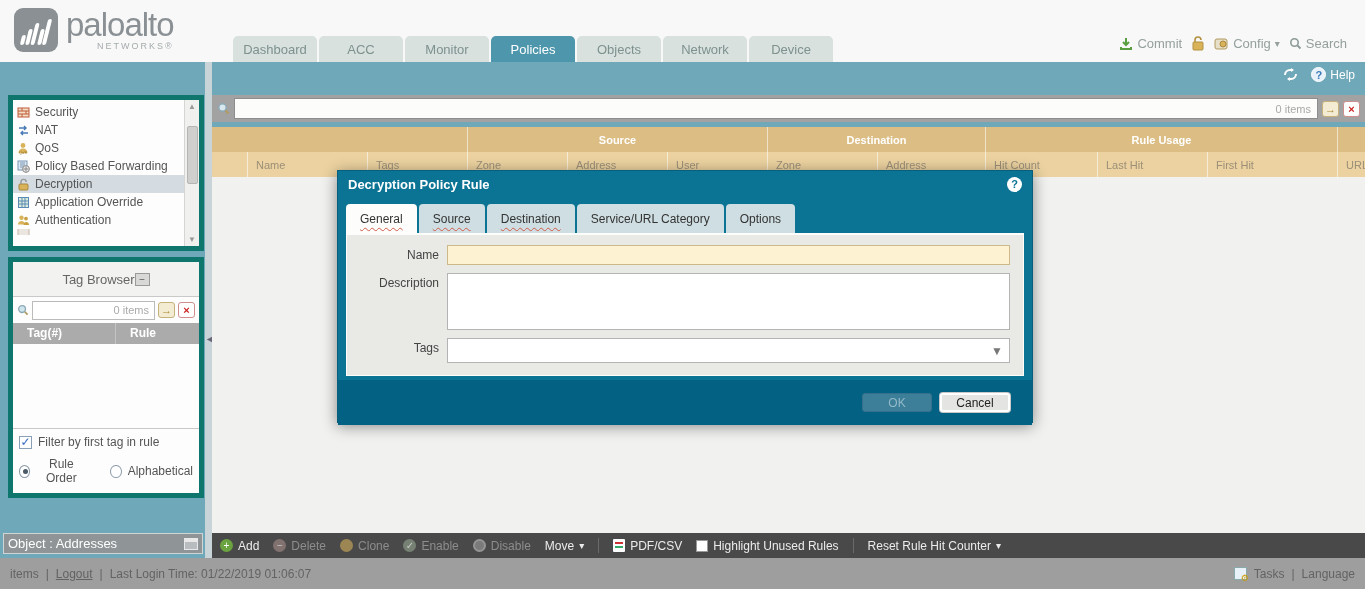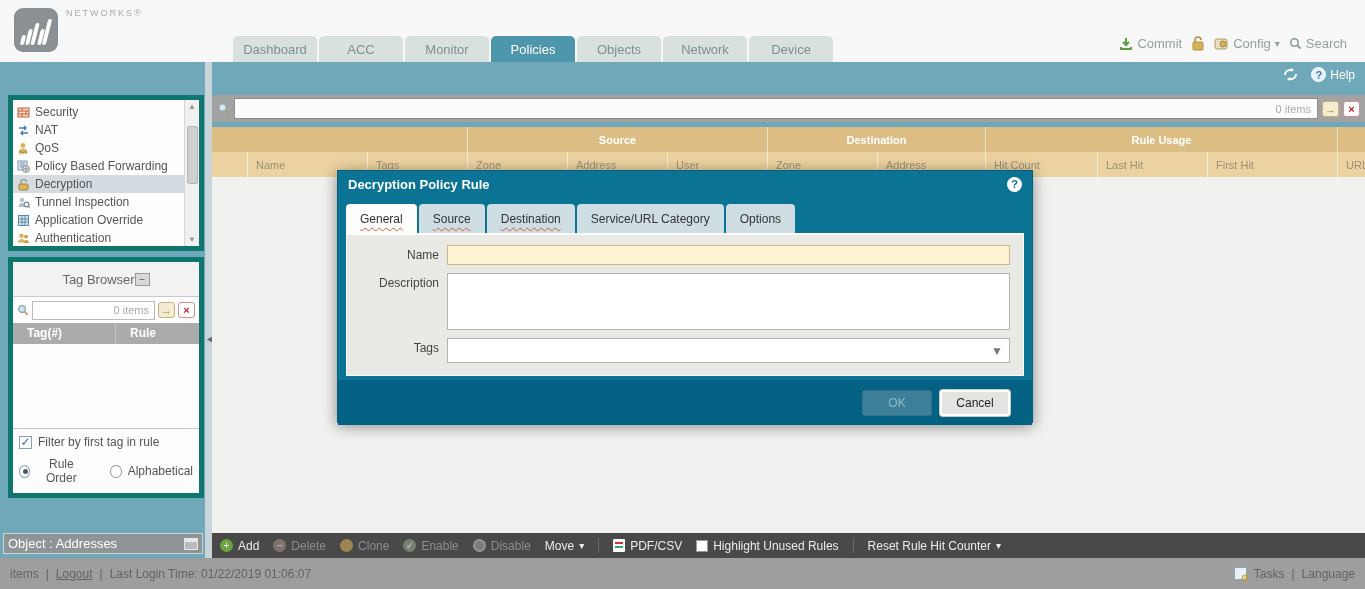--- a/index.html
+++ b/index.html
@@ -102,39 +102,40 @@
   .dlg-tab { height:29px; padding:0 14px; background:#cfdee2; border-radius:4px 4px 0 0; display:flex; flex-direction:column; align-items:center; justify-content:center; font-size:12px; color:#333; cursor:pointer; }
   .dlg-tab.active { background:#fdfdfb; }
   .dlg-tab.req .lbl { text-decoration:underline; text-decoration-style:wavy; text-decoration-color:#d25b4a; text-decoration-thickness:1px; text-underline-offset:4px; }
   .dlg-body { margin:0 8px; background:#e9e9e5; border:1px solid #fdfdfb; border-top:2px solid #fdfdfb; height:143px; padding-top:10px; }
   .frow { display:flex; margin-bottom:8px; }
   .flabel { width:100px; text-align:right; padding-right:8px; padding-top:3px; color:#444; font-size:12px; }
   .fname { width:563px; height:20px; background:#fdf3d2; border:1px solid #cbb98a; }
   .fdesc { width:563px; height:57px; background:#fff; border:1px solid #b4b4b4; resize:none; font-family:"Liberation Sans",sans-serif; }
   .ftags { width:563px; height:25px; background:#fff; border:1px solid #b4b4b4; display:flex; align-items:center; justify-content:flex-end; padding-right:6px; color:#888; cursor:pointer; }
   .dlg-footer { height:45px; background:#036283; display:flex; align-items:center; justify-content:flex-end; gap:8px; padding-right:22px; margin-top:4px; }
-  .btn { width:70px; height:26px; border-radius:3px; font-size:12px; display:flex; align-items:center; justify-content:center; cursor:pointer; }
+  .btn { width:70px; height:19px; border-radius:3px; font-size:12px; display:flex; align-items:center; justify-content:center; cursor:pointer; }
   .btn-ok { background:#3d7f99; color:#92b9c8; border:1px solid #35718a; }
   .btn-cancel { background:#e4e4e2; color:#222; border:2px solid #fff; box-shadow:0 0 0 1px #c9c9c9; }
 </style>
 </head>
 <body>
 
 <div class="app">
 
   <div class="hdr">
     <div class="logo">
       <div class="logo-box">
         <span style="left:7px;height:10px"></span>
           <span style="left:13px;height:16px"></span>
         <span style="left:19px;height:22px"></span>
           <span style="left:25px;height:16px"></span>
         <span style="left:31px;height:26px"></span>
       </div>
       <div class="logo-text">
+        <span class="brand">paloalto</span>
         <span class="brand-sub">NETWORKS®</span>
       </div>
     </div>
     <div class="nav-tabs">
       <div class="tab">Dashboard</div>
       <div class="tab">ACC</div>
       <div class="tab">Monitor</div>
       <div class="tab active">Policies</div>
       <div class="tab">Objects</div>
       <div class="tab">Network</div>
@@ -217,29 +218,20 @@
               <path d="M9 6.5v5M6.5 9h5" stroke="#888"></path>
             </svg>
           <span>Policy Based Forwarding</span>
         </div>
         <div class="side-item sel">
           <svg width="13" height="13" viewBox="0 0 13 13">
               <rect x="2" y="6" width="9" height="6" rx="1" fill="#d9b35a" stroke="#a8863c"></rect>
               <path d="M4 6V4a2.6 2.6 0 015.2 0" fill="none" stroke="#999" stroke-width="1.4"></path>
             </svg>
           <span>Decryption</span>
-        </div>
-        <div class="side-item">
-          <svg width="13" height="13" viewBox="0 0 13 13">
-              <circle cx="5" cy="4" r="2.2" fill="#b8c2cc"></circle>
-              <path d="M1.5 11c0-2.6 1.6-4 3.5-4s3.5 1.4 3.5 4z" fill="#b8c2cc"></path>
-              <circle cx="9.5" cy="8.5" r="2.4" fill="none" stroke="#7a8a99" stroke-width="1.2"></circle>
-              <path d="M11 10l1.6 1.6" stroke="#7a8a99" stroke-width="1.4"></path>
-            </svg>
-          <span>Tunnel Inspection</span>
         </div>
         <div class="side-item">
           <svg width="13" height="13" viewBox="0 0 13 13">
               <rect x="1.5" y="1.5" width="10" height="10" fill="#dcecdc" stroke="#5a8ab5"></rect>
               <path d="M1.5 5h10M5 1.5v10M8 1.5v10M1.5 8h10" stroke="#5a8ab5"></path>
             </svg>
           <span>Application Override</span>
         </div>
         <div class="side-item">
           <svg width="13" height="13" viewBox="0 0 13 13">

